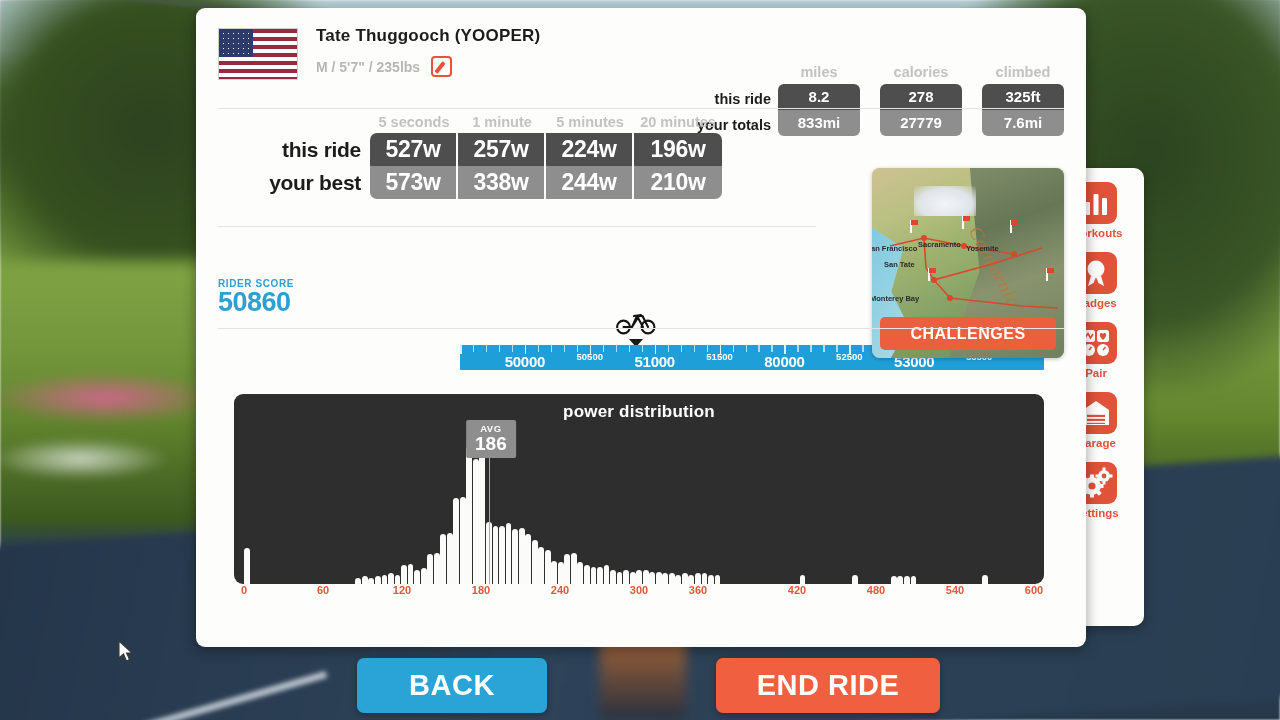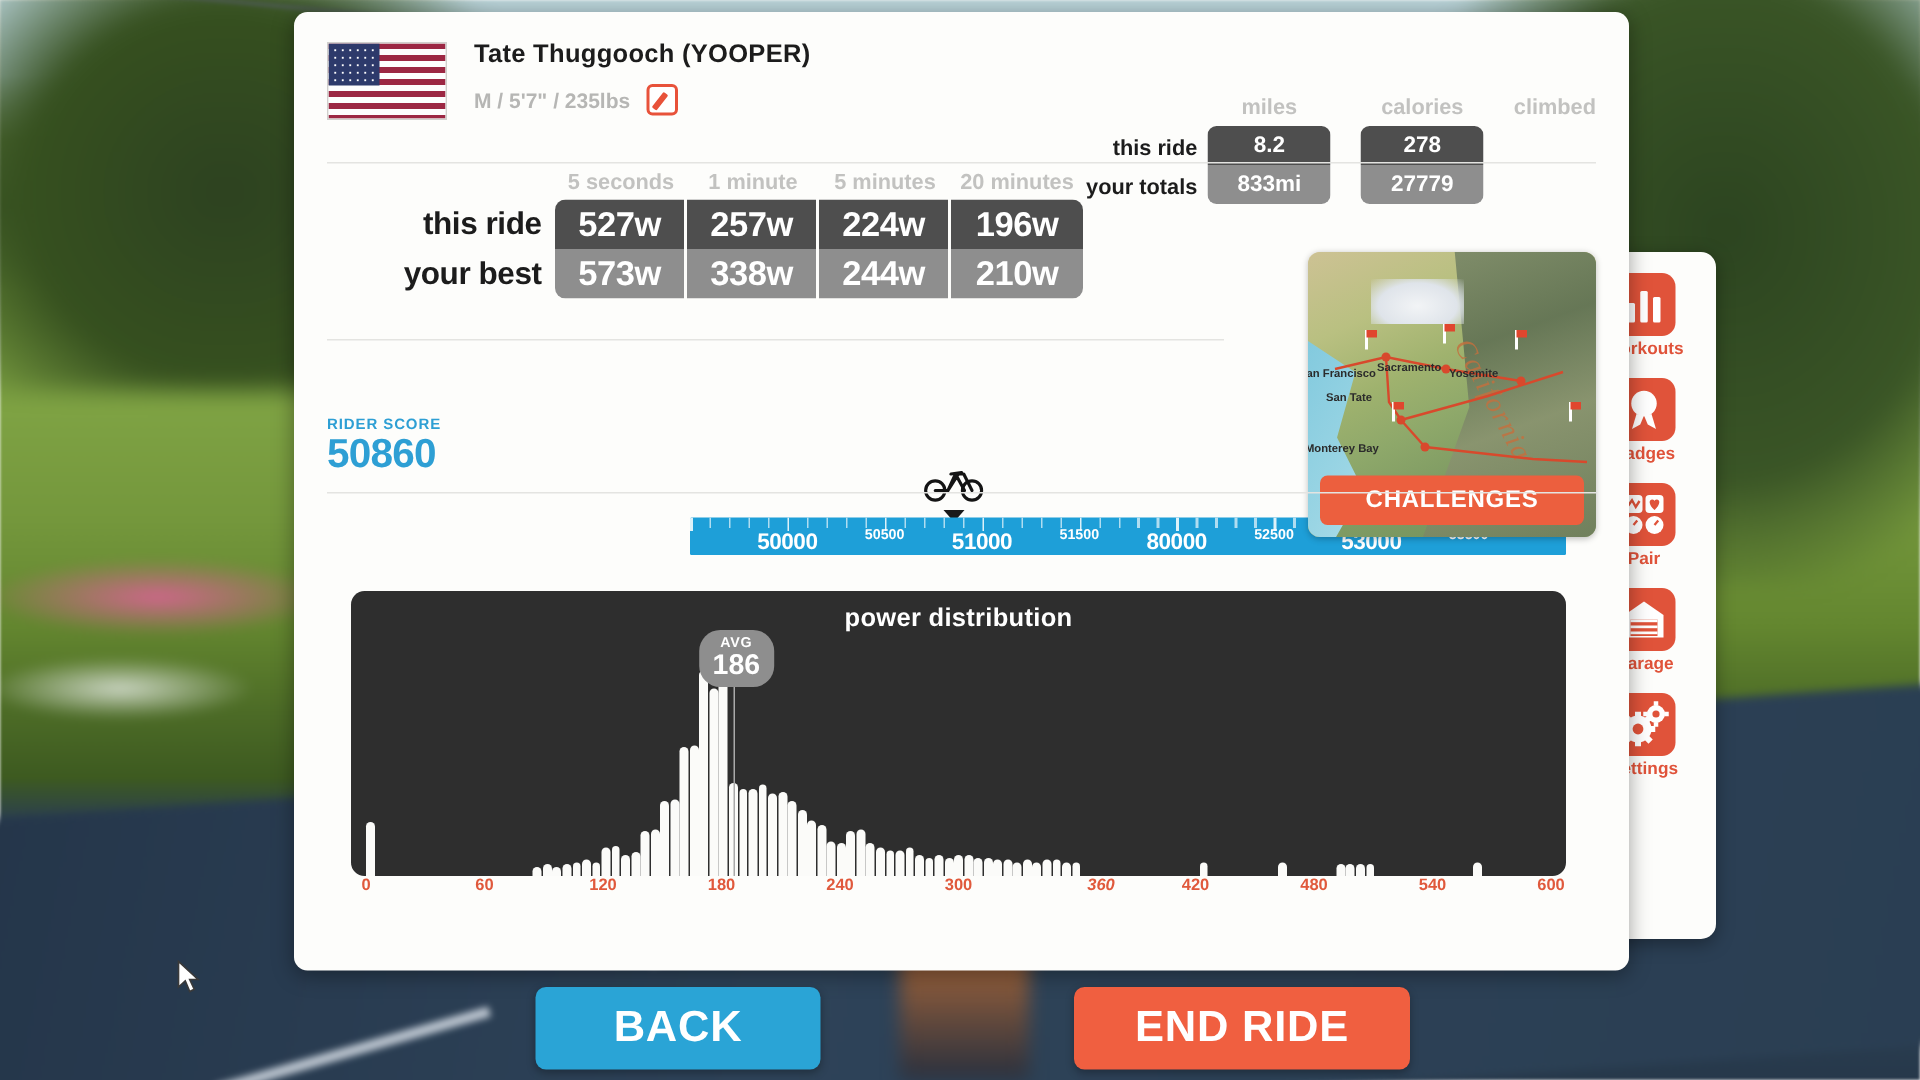--- a/index.html
+++ b/index.html
@@ -307,21 +307,21 @@
     position: absolute; left: 10px; right: 10px; bottom: 0; top: 34px;
     display: flex; align-items: flex-end;
   }
   .bar { flex: 1 1 0; background: #fbfbf9; border-radius: 3px 3px 0 0; margin: 0 0.35px; }
   .avg-line {
     position: absolute; top: 44px; bottom: 0; width: 1.5px;
     background: #a9a9a9;
   }
   .avg-badge {
     position: absolute; top: 26px; transform: translateX(-46%);
-    background: #8e8e8e; border-radius: 14px;
+    background: #8e8e8e; border-radius: 2px;
     padding: 3px 9px 5px; text-align: center; color: #fff;
   }
   .avg-badge .k { font-size: 9.5px; font-weight: bold; letter-spacing: .5px; }
   .avg-badge .v { font-size: 19px; font-weight: bold; line-height: 1; }
 
   .axis { position: absolute; left: 38px; top: 576px; width: 810px; }
   .axis .tick-lbl {
     position: absolute; transform: translateX(-50%);
     font-size: 11px; font-weight: bold; color: #e0593c;
   }
@@ -411,20 +411,24 @@
         </div>
         <div class="stat-col">
           <div class="stat-head">calories</div>
           <div class="stat-cells">
             <div class="stat-cell dark">278</div>
             <div class="stat-cell light">27779</div>
           </div>
         </div>
         <div class="stat-col">
           <div class="stat-head">climbed</div>
+          <div class="stat-cells">
+            <div class="stat-cell dark">325ft</div>
+            <div class="stat-cell light">7.6mi</div>
+          </div>
         </div>
       </div>
     </div>
 
     <div class="hr h1"></div>
 
     <div class="power-block">
       <div class="pw-heads">
         <div>5 seconds</div>
         <div>1 minute</div>
@@ -711,21 +715,21 @@
     </div>
 
     <div class="axis" id="axis">
 
     <div class="tick-lbl" style="left: 10px;">0</div>
         <div class="tick-lbl" style="left: 89px;">60</div>
         <div class="tick-lbl" style="left: 168px;">120</div>
         <div class="tick-lbl" style="left: 247px;">180</div>
         <div class="tick-lbl" style="left: 326px;">240</div>
         <div class="tick-lbl" style="left: 405px;">300</div>
-        <div class="tick-lbl" style="left: 500px; font-style: italic;">360</div>
+        <div class="tick-lbl" style="left: 464px;">360</div>
         <div class="tick-lbl" style="left: 563px;">420</div>
         <div class="tick-lbl" style="left: 642px;">480</div>
         <div class="tick-lbl" style="left: 721px;">540</div>
         <div class="tick-lbl" style="left: 800px;">600</div>
       </div>
 
   </div>
 </div>
 
 <div id="sidebar">

